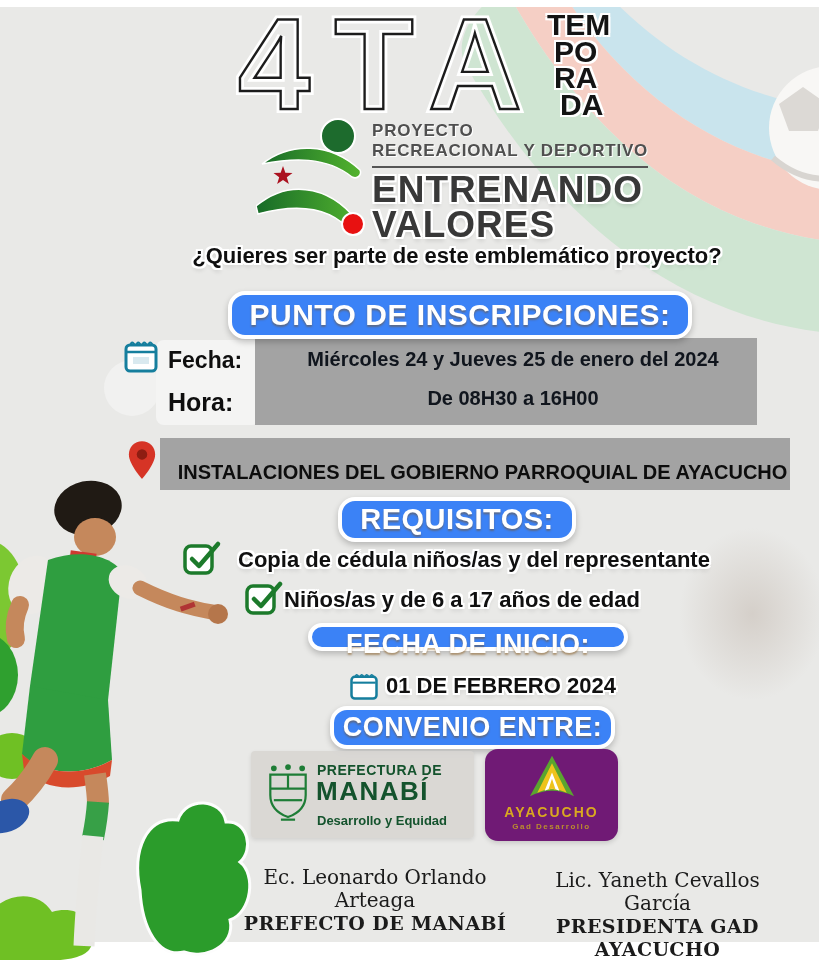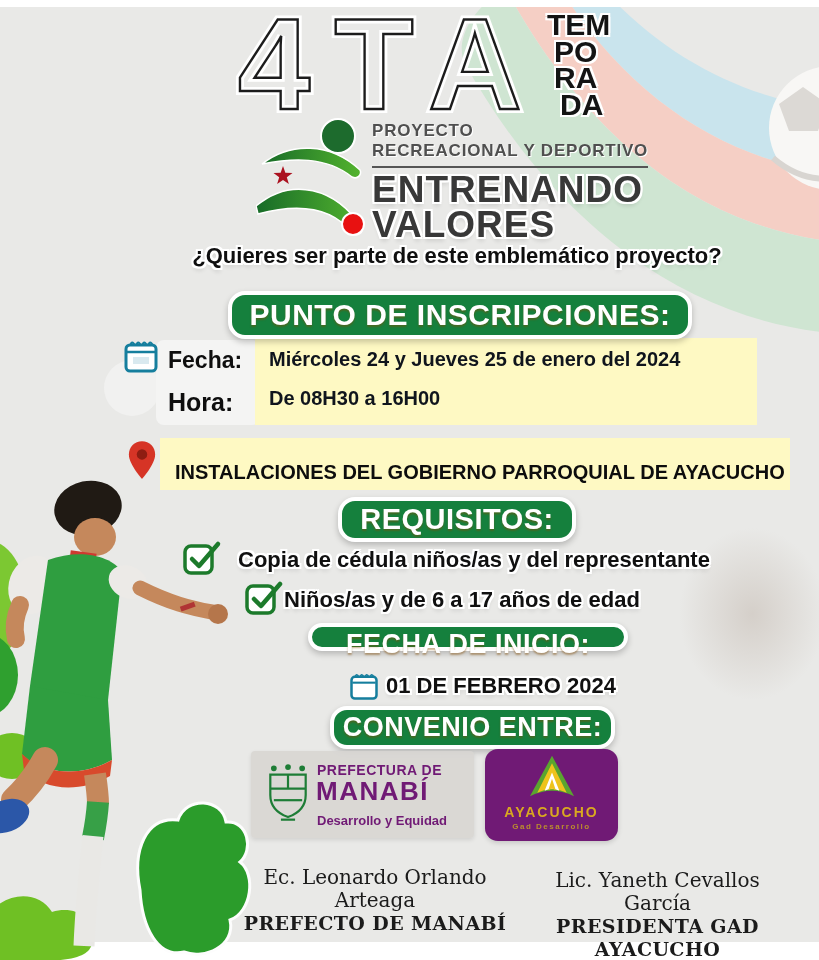--- a/index.html
+++ b/index.html
@@ -5,46 +5,46 @@
   html,body{margin:0;padding:0;background:#ffffff;}
   .poster{position:relative;width:819px;height:960px;background:#e9e9e7;overflow:hidden;
           font-family:"Liberation Sans",sans-serif;}
   .abs{position:absolute;}
   .z1{z-index:1}.z2{z-index:2}.z3{z-index:3}
 
   
   .wout{text-shadow:-2px -2px 0 #fff,2px -2px 0 #fff,-2px 2px 0 #fff,2px 2px 0 #fff,
         -2px 0 0 #fff,2px 0 0 #fff,0 -2px 0 #fff,0 2px 0 #fff,0 4px 4px rgba(0,0,0,.12);}
 
-  .badge{position:absolute;background:#15803d;border:4px solid #fff;border-radius:17px;
+  .badge{position:absolute;background:#3b82f6;border:4px solid #fff;border-radius:17px;
          color:#fff;font-weight:800;text-align:center;box-sizing:border-box;
          box-shadow:0 3px 6px rgba(0,0,0,.22);letter-spacing:.5px;
          text-shadow:0 2px 2px rgba(130,75,0,.45);z-index:3;}
 
   .temporada{position:absolute;left:547px;top:12px;z-index:3;color:#141414;font-weight:800;
              font-size:30px;line-height:26.5px;}
   .temporada div{text-shadow:-2px -2px 0 #fff,2px -2px 0 #fff,-2px 2px 0 #fff,2px 2px 0 #fff;}
 
   .brandtxt{color:#4f4f4f;font-weight:bold;font-size:17px;letter-spacing:.8px;line-height:20px;
             text-shadow:1px 1px 0 #fff;}
   .brandbig{color:#383838;font-weight:800;font-size:37px;line-height:35px;letter-spacing:1px;}
 
-  .infobox{position:absolute;background:#fef9c3;z-index:2;}
+  .infobox{position:absolute;background:#a3a3a3;z-index:2;text-align:center;}
   .lbl{position:absolute;z-index:3;font-weight:800;color:#0e0e0e;}
   .val{font-weight:800;color:#10151d;}
 
   .sig{position:absolute;z-index:3;text-align:center;font-family:"DejaVu Serif",serif;color:#1b1b1b;}
   .sig .nm{font-size:20px;line-height:23px;}
   .sig .tt{font-size:19px;font-weight:bold;letter-spacing:.4px;line-height:23px;}
 
   .card-pref{position:absolute;left:251px;top:751px;width:223px;height:87px;z-index:3;
              background:rgba(215,213,210,.88);border-radius:4px;box-shadow:0 2px 4px rgba(0,0,0,.10);}
   .card-aya{position:absolute;left:485px;top:749px;width:133px;height:92px;z-index:3;background:#701a75;
             border-radius:13px;box-shadow:0 2px 5px rgba(0,0,0,.15);text-align:center;}
-  .green{color:#701a75;}
+  .green{color:#14532d;}
 </style>
 </head>
 <body>
 
 <div class="poster">
 
   <svg class="abs z1" style="left:359px;top:0;" width="460" height="430" viewBox="0 0 460 430">
     <path d="M236,-20 C300,55 380,95 462,108 L462,172 C360,155 265,95 196,-20 Z" fill="#c9e4ed"></path>
     <path d="M196,-20 C265,95 360,155 462,172 L462,240 C345,222 235,150 146,-12 Z" fill="#f5cfc5"></path>
     <path d="M146,-12 C235,150 345,222 462,240 L462,332 C330,316 200,232 105,62 C98,44 106,14 146,-12 Z" fill="#cfe5d2"></path>

